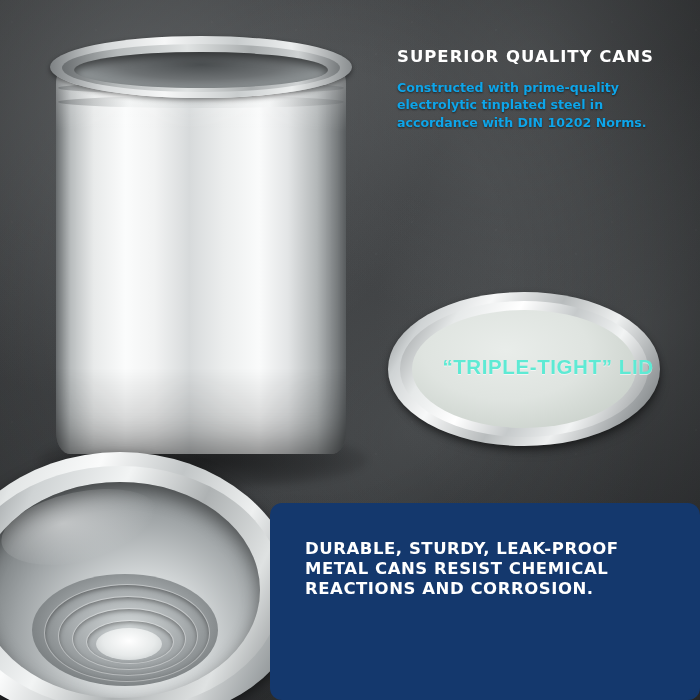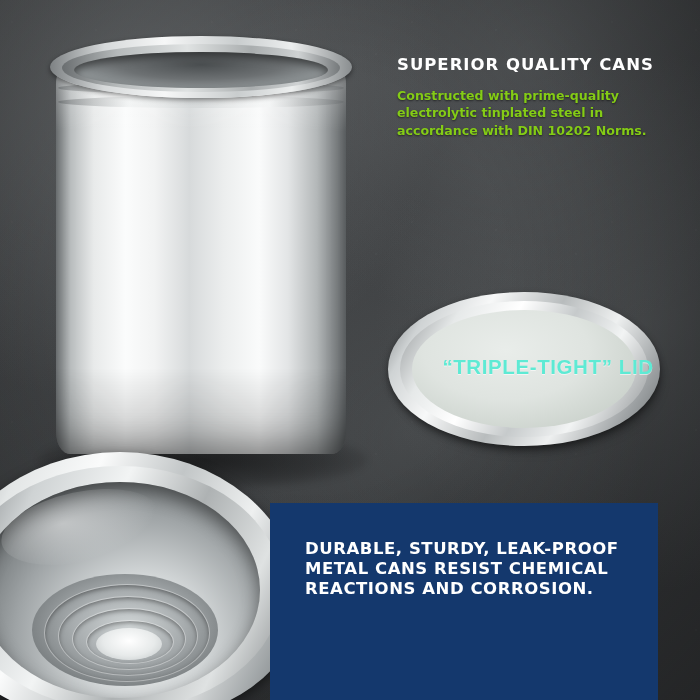--- a/index.html
+++ b/index.html
@@ -276,49 +276,50 @@
     height: 70px;
     border-radius: 50%;
     background: radial-gradient(ellipse at 40% 40%, rgba(255,255,255,0.45) 0%, rgba(255,255,255,0) 70%);
     transform: rotate(-12deg);
   }
 
   
   .copy-top {
     position: absolute;
     left: 397px;
-    top: 56px;
+    top: 48px;
     width: 272px;
     color: #ffffff;
   }
   .copy-top h2 {
     margin: 0 0 7px 0;
     font-size: 16.5px;
     font-weight: 700;
     letter-spacing: 1.0px;
     line-height: 1.15;
   }
   .copy-top p {
     margin: 12px 0 13px 0;
     font-size: 12.6px;
     font-weight: 700;
     line-height: 1.38;
-    color: #84cc16;
+    color: #0ea5e9;
     text-shadow: 0 1px 2px rgba(0,0,0,0.55);
   }
   .copy-top p:last-child { margin-bottom: 0; }
 
   
   .blue-panel {
     position: absolute;
     left: 270px;
     top: 503px;
-    width: 388px;
+    width: 430px;
     height: 197px;
     background: #14386d;
+    border-radius: 12px;
   }
   .blue-panel-inner {
     position: absolute;
     left: 35px;
     top: 36px;
     width: 365px;
     color: #ffffff;
   }
   .blue-panel h3 {
     margin: 0 0 13px 0;

